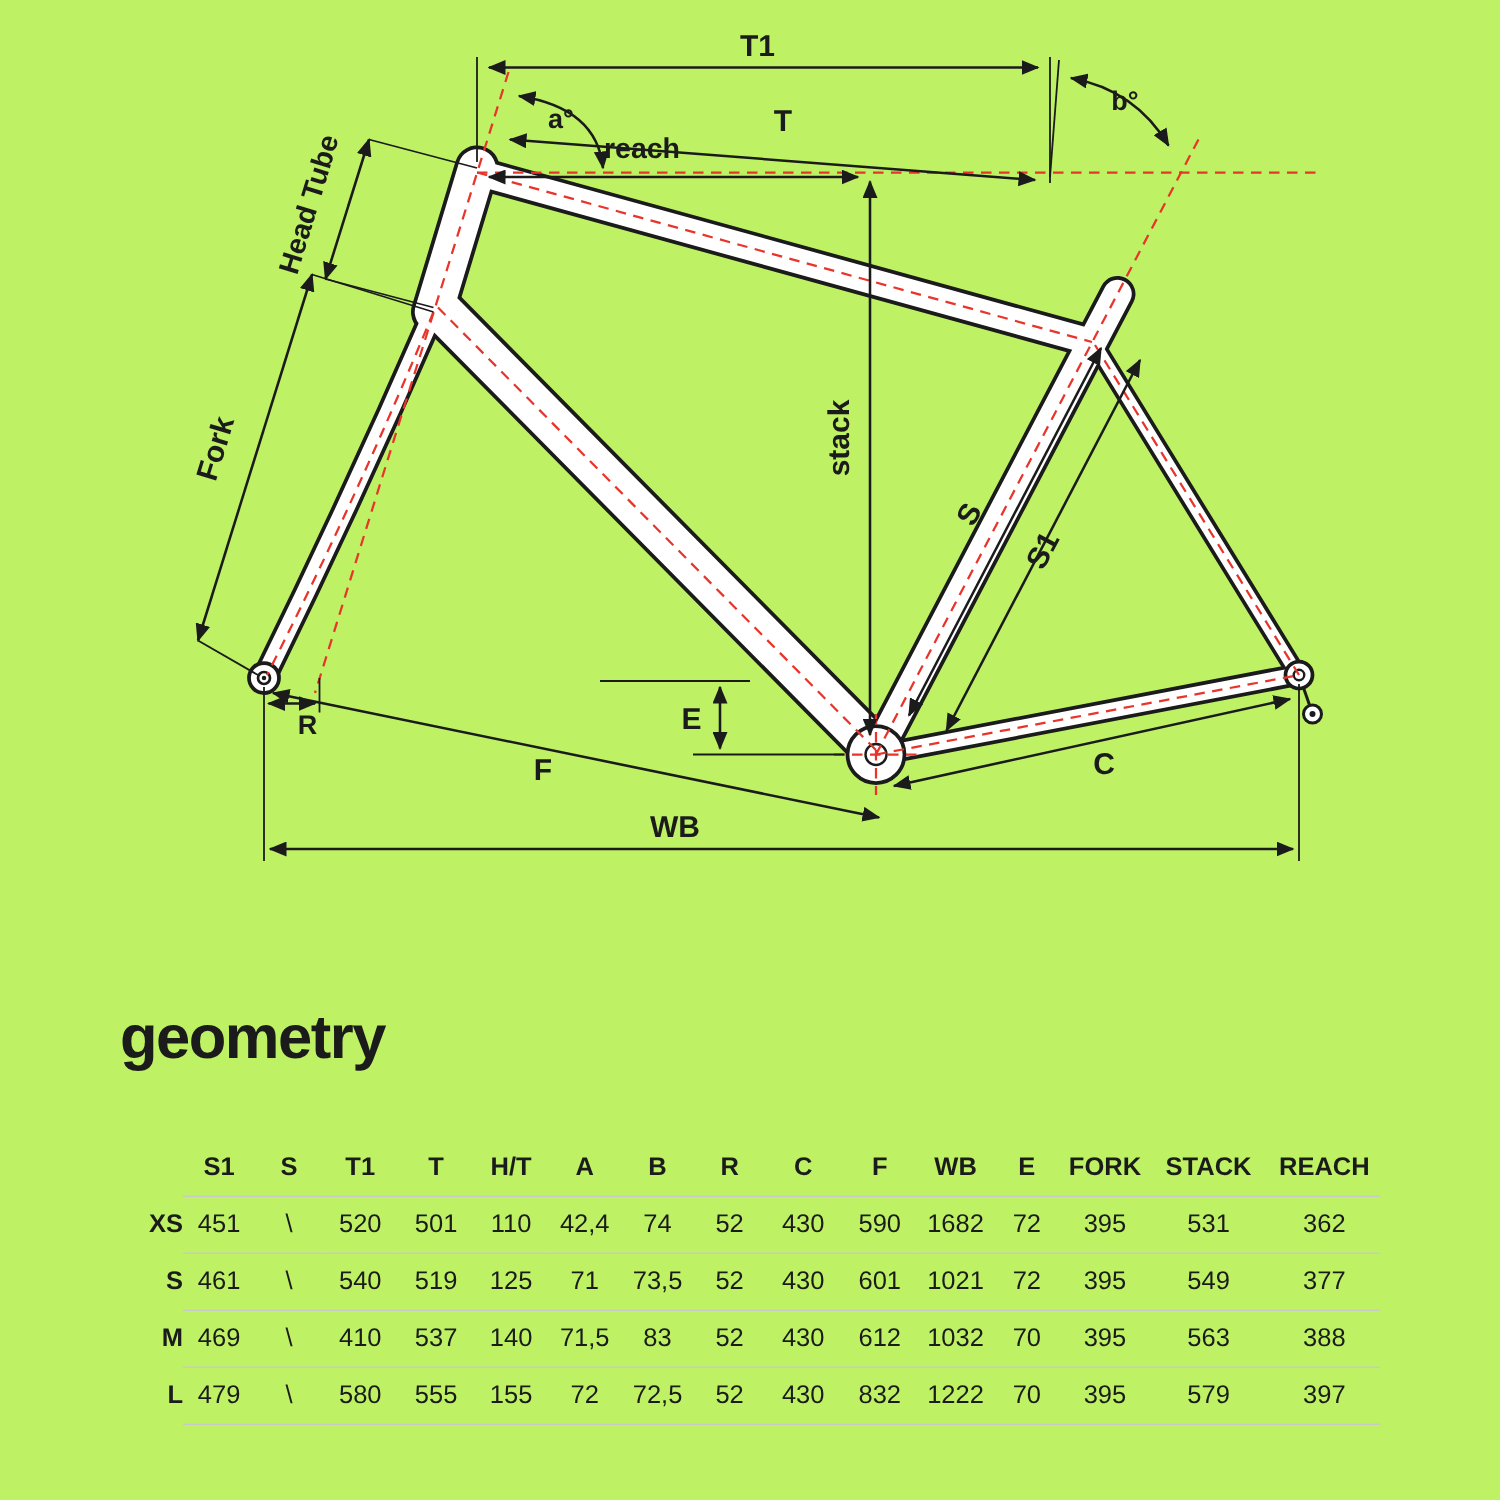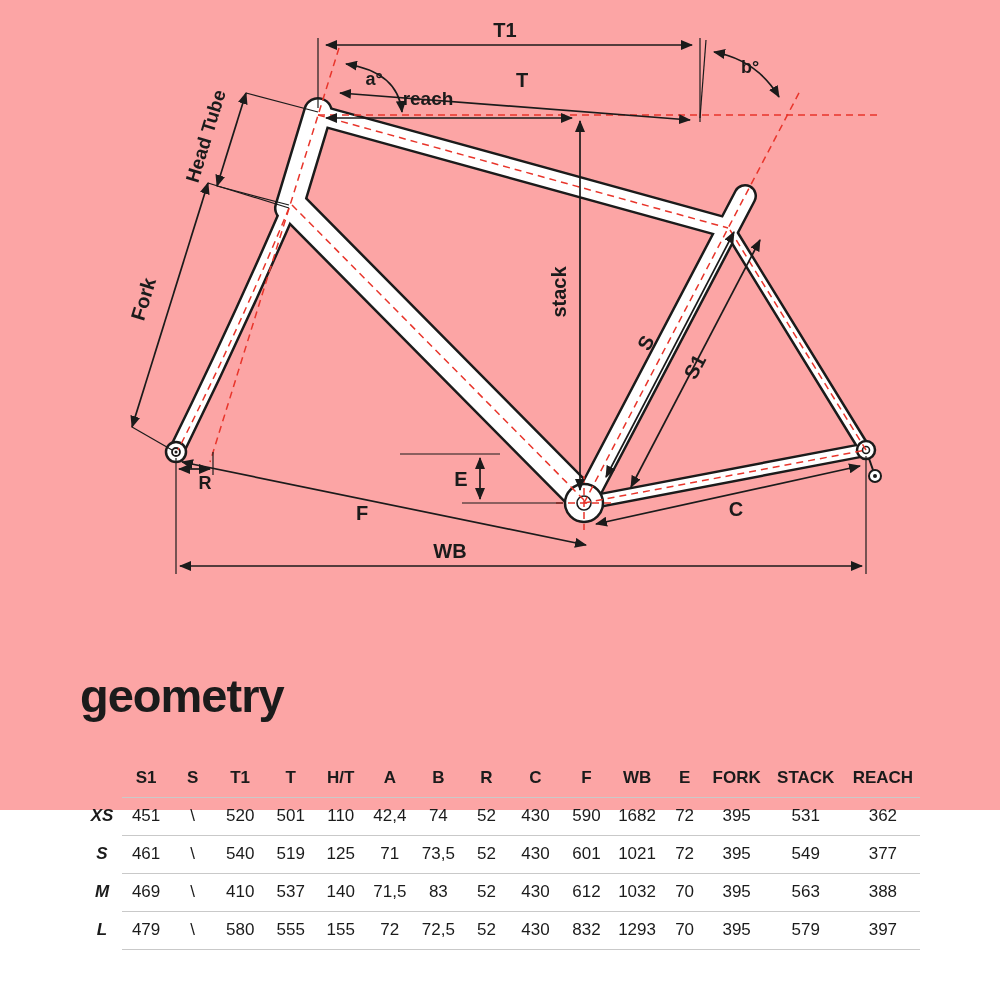--- a/index.html
+++ b/index.html
@@ -1,27 +1,27 @@
 <!DOCTYPE html>
 <html><head>
 <meta charset="utf-8">
 <style>
   html,body{margin:0;padding:0;background:#ffffff;}
   body{width:1000px;height:1000px;overflow:hidden;font-family:"Liberation Sans",sans-serif;}
-  .page{position:relative;width:1000px;height:810px;background:#fca5a5;}
+  .page{position:relative;width:1000px;height:1000px;background:#bef264;}
   .diagram{position:absolute;top:0;left:0;}
   svg text{font-family:"Liberation Sans",sans-serif;font-weight:bold;fill:#1b1b1b;}
   .lbl20{font-size:20px;}
   .lbl19{font-size:19px;}
   .lbl18{font-size:18px;}
-  .title{position:absolute;left:80px;top:668px;font-size:47px;font-weight:bold;color:#1b1b1b;letter-spacing:-1px;}
+  .title{position:absolute;left:80px;top:668px;font-size:41px;font-weight:bold;color:#1b1b1b;letter-spacing:-1px;}
   .geo-table{position:absolute;left:80px;top:760px;border-collapse:collapse;table-layout:fixed;width:840px;font-size:17px;color:#1b1b1b;}
   .geo-table th,.geo-table td{padding:8px 0 9px 0;text-align:center;font-weight:normal;border-bottom:1px solid #c9c9c9;white-space:nowrap;}
   .geo-table thead th{font-weight:bold;}
-  .geo-table .size{font-weight:bold;text-align:center;border-bottom:none;padding-left:2px;font-style:italic;}
+  .geo-table .size{font-weight:bold;text-align:right;border-bottom:none;padding-left:2px;}
 </style>
 </head>
 <body>
 
 <div class="page">
 
   <svg class="diagram" viewBox="0 0 1000 620" width="1000" height="620">
     <defs>
       <marker id="arr" markerUnits="userSpaceOnUse" markerWidth="12" markerHeight="10" refX="11" refY="5" orient="auto-start-reverse">
         <path d="M0,0 L12,5 L0,10 Z" fill="#1b1b1b"></path>
@@ -229,21 +229,21 @@
           <td>479</td>
           <td>\</td>
           <td>580</td>
           <td>555</td>
           <td>155</td>
           <td>72</td>
           <td>72,5</td>
           <td>52</td>
           <td>430</td>
           <td>832</td>
-          <td>1293</td>
+          <td>1222</td>
           <td>70</td>
           <td>395</td>
           <td>579</td>
           <td>397</td>
         </tr>
       </tbody>
   </table>
 
 </div>
 

